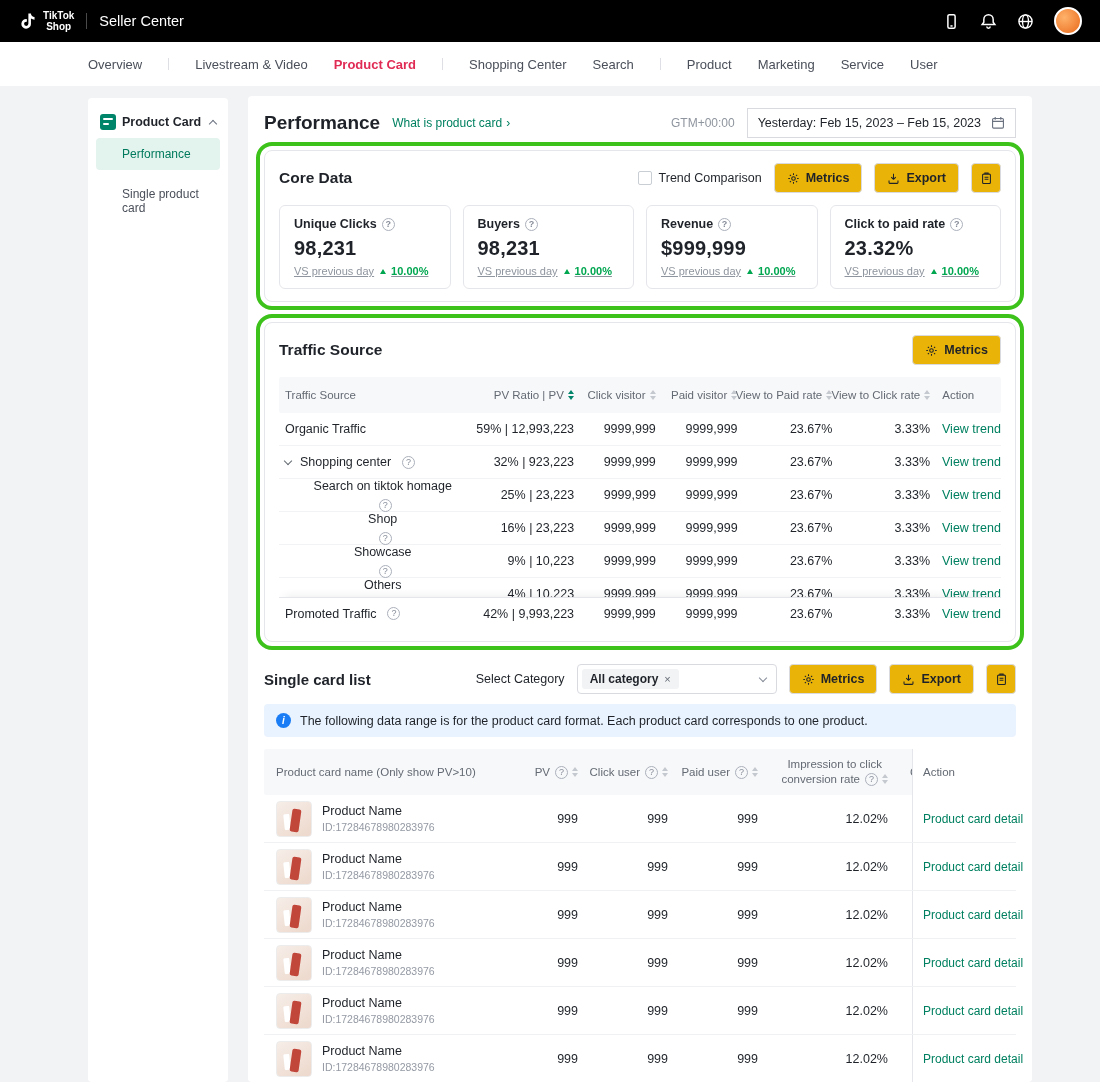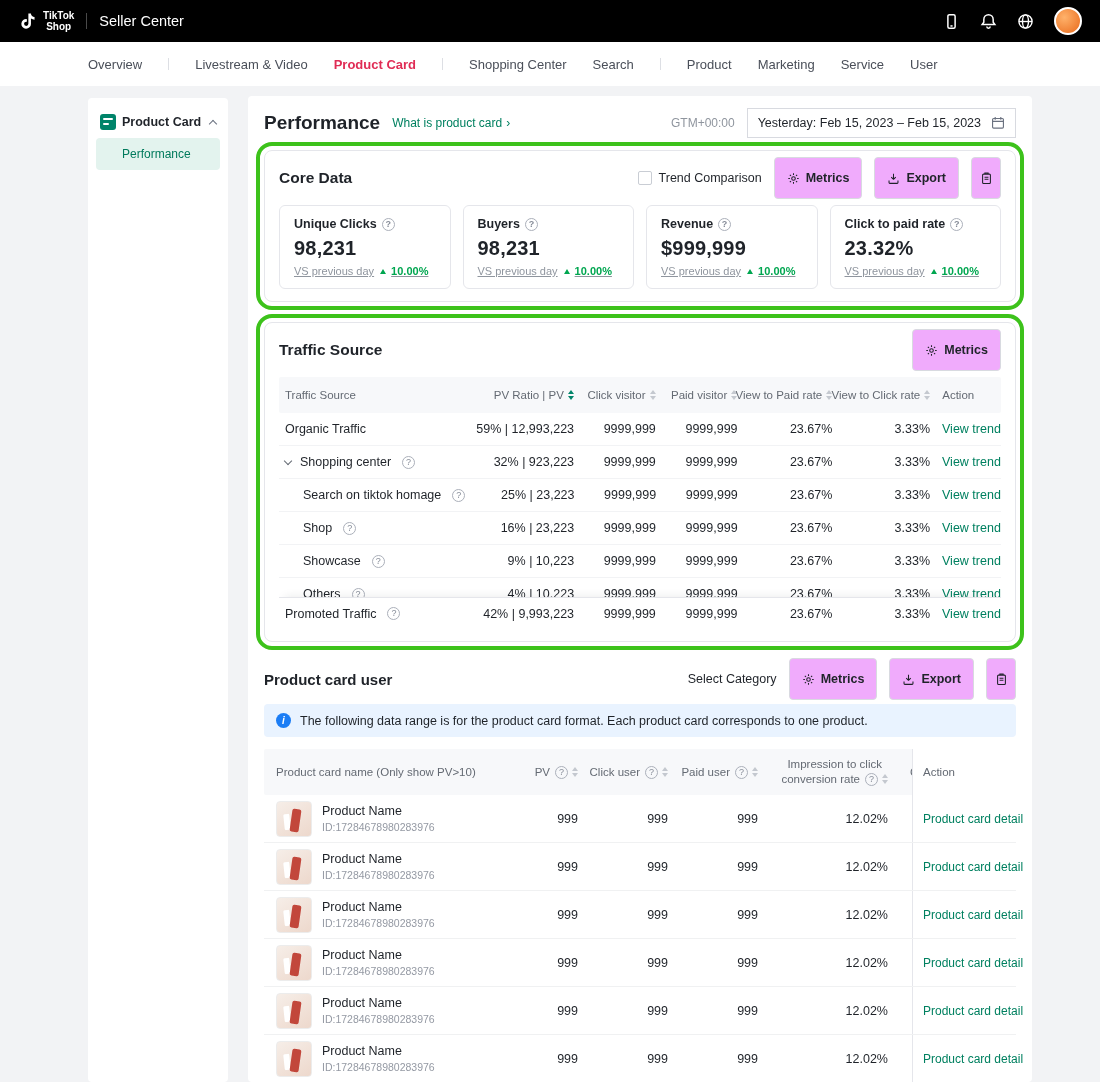--- a/index.html
+++ b/index.html
@@ -54,21 +54,21 @@
   .card { border:1px solid #E5E6EB; border-radius:8px; padding:12px 14px; background:#fff; }
   .annotated { outline:4px solid #3DC21B; outline-offset:4px; }
   #core-section { margin-bottom:20px; }
   #traffic-section { margin-bottom:22px; }
 
   .sec-head { display:flex; align-items:center; height:30px; }
   .sec-title { font-size:15.5px; font-weight:700; }
   .sec-controls { margin-left:auto; display:flex; align-items:center; gap:12px; }
   .checkbox-row { display:flex; align-items:center; gap:7px; font-size:12.5px; cursor:pointer; }
   .checkbox { width:14px; height:14px; border:1px solid #C9CDD4; border-radius:2px; background:#fff; }
-  .btn { display:inline-flex; align-items:center; gap:6px; height:42px; padding:0 12px; background:#f0abfc; border:1px solid #D8DAE0; border-radius:4px; font-size:12.5px; font-weight:600; color:#1F2329; cursor:pointer; }
+  .btn { display:inline-flex; align-items:center; gap:6px; height:30px; padding:0 12px; background:#eab308; border:1px solid #D8DAE0; border-radius:4px; font-size:12.5px; font-weight:600; color:#1F2329; cursor:pointer; }
   .btn svg { width:13px; height:13px; color:#1F2329; }
   .icon-btn { width:30px; padding:0; justify-content:center; }
 
   .metric-grid { display:flex; gap:12px; margin-top:12px; }
   .metric-card { flex:1; border:1px solid #E5E6EB; border-radius:6px; padding:11px 14px; }
   .m-label { display:flex; align-items:center; font-size:12.5px; font-weight:600; }
   .q { width:13px; height:13px; border:1px solid #ABB0BA; border-radius:50%; color:#868C98; font-size:9px; line-height:1; display:inline-flex; align-items:center; justify-content:center; margin-left:5px; flex:none; cursor:pointer; }
   .m-value { font-size:20px; font-weight:700; margin-top:6px; letter-spacing:0.2px; }
   .m-sub { margin-top:5px; font-size:11px; color:#8F959E; display:flex; align-items:center; gap:6px;text-decoration:underline; }
   .delta { color:#00A650; font-weight:700; display:inline-flex; align-items:center; gap:5px; }
@@ -87,21 +87,21 @@
   .sort { display:flex; flex-direction:column; gap:2px; margin-left:4px; cursor:pointer; }
   .sort b { display:block; width:0; height:0; border-left:3px solid transparent; border-right:3px solid transparent; }
   .sort .u { border-bottom:4px solid #C4C8CF; }
   .sort .d { border-top:4px solid #C4C8CF; }
   .sort.active .u { border-bottom-color:#00846A; }
   .sort.active .d { border-top-color:#00846A; }
 
   .t-body { position:relative; height:216px; overflow:hidden; }
   .t-row { display:flex; align-items:center; height:33px; border-bottom:1px solid #F2F3F5; font-size:12.5px; }
   .t-row .tc-name { gap:6px; }
-  .t-row.indent .tc-name { padding-left:24px; }
+  .t-row.indent .tc-name { padding-left:24px;flex-direction:column; }
   .chev-row { transform:rotate(45deg); margin-top:-3px; margin-right:3px; border-color:#646A73; cursor:pointer; }
   .t-sticky { position:absolute; left:0; right:0; bottom:0; height:32px; background:#fff; border-top:1px solid #E5E6EB; display:flex; align-items:center; font-size:12.5px; box-shadow:0 -6px 10px -6px rgba(31,35,41,0.10); }
   .t-sticky .tc-name { gap:6px; }
   .link { color:#008060; cursor:pointer; white-space:nowrap; }
 
   
   .pl-head { display:flex; align-items:center; height:30px; }
   .pl-title { font-size:15px; font-weight:700; }
   .pl-controls { margin-left:auto; display:flex; align-items:center; gap:12px; }
   .select-label { font-size:12.5px; }
@@ -184,20 +184,21 @@
   <span class="subnav-item">User</span>
 </nav>
 
 <aside class="sidebar">
   <div class="sb-head">
     <span class="sb-icon"></span>
     <span>Product Card</span>
     <span class="chev chev-up"></span>
   </div>
   <div class="sb-item active">Performance</div>
+  <div class="sb-item">Single product card</div>
 </aside>
 
 <main class="main">
 
   <div class="page-head">
     <h1 class="page-title">Performance</h1>
     <a class="help-link">
       <span>What is product card</span>
       <span>›</span>
     </a>
@@ -454,23 +455,30 @@
         <div class="tc tc-vcr num">3.33%</div>
         <div class="tc tc-action">
             <span class="link">View trend</span>
           </div>
       </div>
     </div>
   </section>
 
   <section>
     <div class="pl-head">
-      <span class="pl-title">Product card user</span>
+      <span class="pl-title">Single card list</span>
       <div class="pl-controls">
         <span class="select-label">Select Category</span>
+        <div class="select">
+          <span class="tag">
+            <span>All category</span>
+            <span class="tag-x">×</span>
+          </span>
+          <span class="chev chev-dn"></span>
+        </div>
         <button class="btn">
           <svg viewBox="0 0 16 16" fill="none" stroke="currentColor" stroke-width="1.3">
               <circle cx="8" cy="8" r="2.2"></circle>
               <path d="M8 1.6v2M8 12.4v2M1.6 8h2M12.4 8h2M3.5 3.5l1.4 1.4M11.1 11.1l1.4 1.4M12.5 3.5l-1.4 1.4M4.9 11.1l-1.4 1.4"></path>
             </svg>
           <span>Metrics</span>
         </button>
         <button class="btn">
           <svg viewBox="0 0 16 16" fill="none" stroke="currentColor" stroke-width="1.3">
               <path d="M8 2v7M8 9L5.2 6.2M8 9l2.8-2.8"></path>

